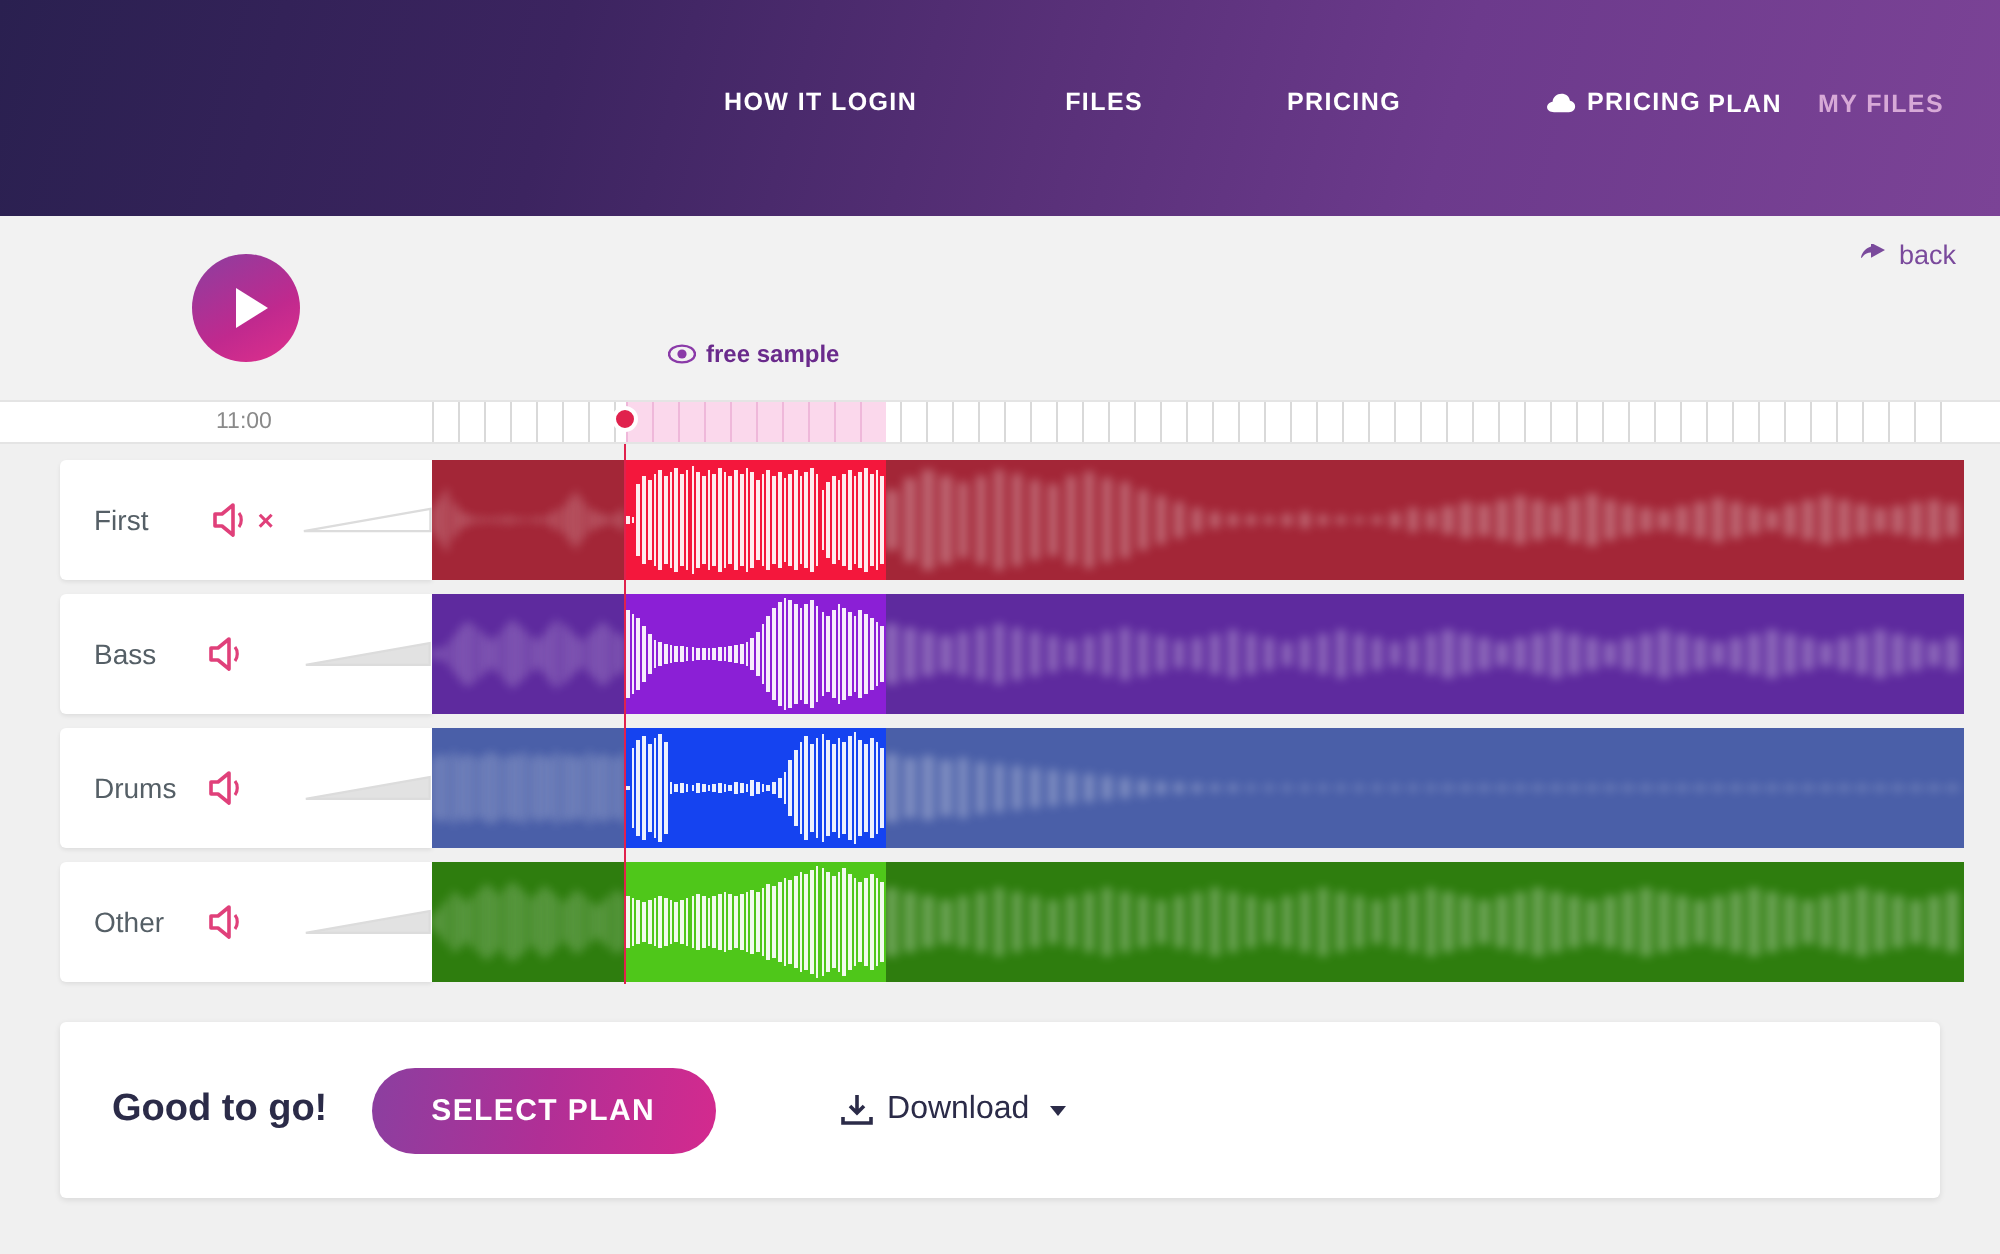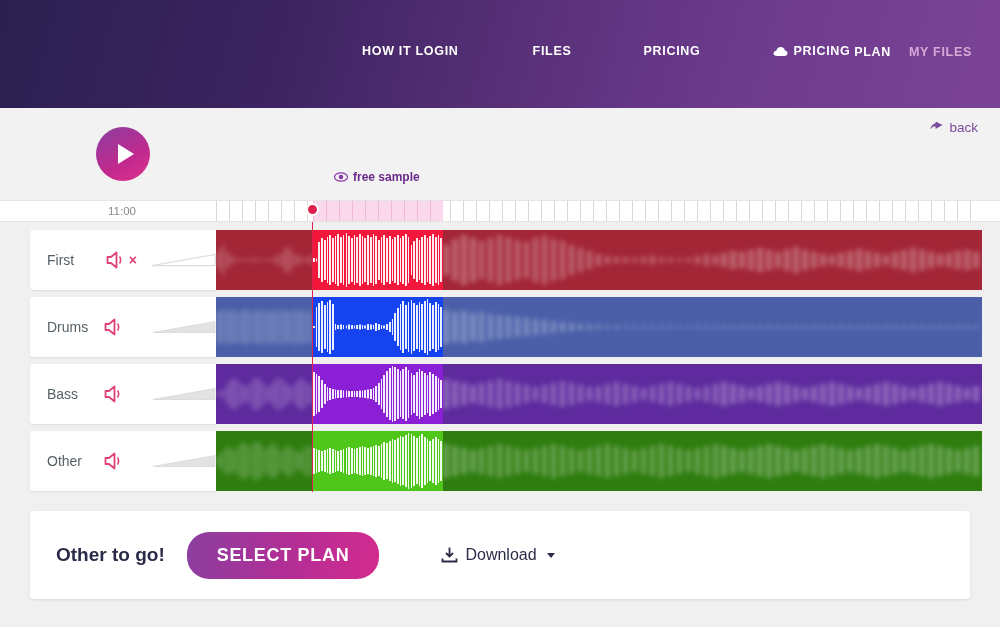--- a/index.html
+++ b/index.html
@@ -169,21 +169,21 @@
     box-shadow: 0 1px 3px rgba(0,0,0,0.10);
     display: flex; align-items: center;
   }
   .good-to-go {
     margin-left: 26px; font-size: 19px; font-weight: bold; color: #2b2b48;
   }
   .select-plan {
     margin-left: 22px;
     padding: 13px 30px; border: none; border-radius: 22px;
     background: linear-gradient(100deg, #8b3fa0 0%, #b02f96 50%, #d42a8e 100%);
-    color: #ffffff; font-size: 18px; font-weight: bold;
+    color: #ffffff; font-size: 15px; font-weight: bold;
     letter-spacing: 0.7px; cursor: pointer;
   }
   .perform {
     margin-left: 16px; font-size: 15.5px; font-weight: bold; color: #2b2b48;
   }
   .download {
     margin-left: 62px; font-size: 16px; color: #2b2b48;
     display: flex; align-items: center; gap: 7px; cursor: pointer;
   }
   .caret {
@@ -413,20 +413,187 @@
             <span class="bar" style="left:119.17px;width:1.68px;height:52px"></span>
             <span class="bar" style="left:121.88px;width:1.68px;height:46px"></span>
             <span class="bar" style="left:124.58px;width:1.68px;height:50px"></span>
             <span class="bar" style="left:127.29px;width:1.68px;height:44px"></span>
           </div>
         </div>
       </div>
     </div>
     <div class="track">
       <div class="track-ctl">
+        <span class="track-label">Bass</span>
+        <span class="spk"><svg width="22" height="20" viewBox="0 0 22 20">
+            <path d="M11.5 2.5L6 7H2.5v6H6l5.5 4.5z" fill="none" stroke="#e0407a" stroke-width="1.8" stroke-linejoin="round"></path>
+            <path d="M14.5 6.5c1.5 1.8 1.5 5.2 0 7" fill="none" stroke="#e0407a" stroke-width="1.6"></path>
+          </svg></span>
+        <span style="width:14px"></span>
+        <svg class="vol" viewBox="0 0 70 22">
+          <path d="M1 17 L69 5 L69 17 Z" fill="#e2e2e2" stroke="#dcdcdc" stroke-width="1.2"></path>
+        </svg>
+      </div>
+      <div class="wave">
+        <div class="wave-dim" style="background:#5e2a9e">
+          <div style="position:absolute;left:0;top:0;width:97px;bottom:0">
+            <div class="bars bars-dim">
+              <span class="bar" style="left:0.00px;width:2.00px;height:6px"></span>
+              <span class="bar" style="left:3.23px;width:2.00px;height:4px"></span>
+              <span class="bar" style="left:6.47px;width:2.00px;height:10px"></span>
+              <span class="bar" style="left:9.70px;width:2.00px;height:18px"></span>
+              <span class="bar" style="left:12.93px;width:2.00px;height:26px"></span>
+              <span class="bar" style="left:16.17px;width:2.00px;height:32px"></span>
+              <span class="bar" style="left:19.40px;width:2.00px;height:30px"></span>
+              <span class="bar" style="left:22.63px;width:2.00px;height:24px"></span>
+              <span class="bar" style="left:25.87px;width:2.00px;height:18px"></span>
+              <span class="bar" style="left:29.10px;width:2.00px;height:14px"></span>
+              <span class="bar" style="left:32.33px;width:2.00px;height:20px"></span>
+              <span class="bar" style="left:35.57px;width:2.00px;height:28px"></span>
+              <span class="bar" style="left:38.80px;width:2.00px;height:34px"></span>
+              <span class="bar" style="left:42.03px;width:2.00px;height:30px"></span>
+              <span class="bar" style="left:45.27px;width:2.00px;height:24px"></span>
+              <span class="bar" style="left:48.50px;width:2.00px;height:18px"></span>
+              <span class="bar" style="left:51.73px;width:2.00px;height:14px"></span>
+              <span class="bar" style="left:54.97px;width:2.00px;height:20px"></span>
+              <span class="bar" style="left:58.20px;width:2.00px;height:28px"></span>
+              <span class="bar" style="left:61.43px;width:2.00px;height:34px"></span>
+              <span class="bar" style="left:64.67px;width:2.00px;height:30px"></span>
+              <span class="bar" style="left:67.90px;width:2.00px;height:24px"></span>
+              <span class="bar" style="left:71.13px;width:2.00px;height:18px"></span>
+              <span class="bar" style="left:74.37px;width:2.00px;height:14px"></span>
+              <span class="bar" style="left:77.60px;width:2.00px;height:20px"></span>
+              <span class="bar" style="left:80.83px;width:2.00px;height:26px"></span>
+              <span class="bar" style="left:84.07px;width:2.00px;height:32px"></span>
+              <span class="bar" style="left:87.30px;width:2.00px;height:28px"></span>
+              <span class="bar" style="left:90.53px;width:2.00px;height:22px"></span>
+              <span class="bar" style="left:93.77px;width:2.00px;height:18px"></span>
+            </div>
+          </div>
+          <div style="position:absolute;left:227px;top:0;right:0;bottom:0">
+            <div class="bars bars-dim">
+              <span class="bar" style="left:0.00px;width:5.57px;height:30px"></span>
+              <span class="bar" style="left:8.98px;width:5.57px;height:26px"></span>
+              <span class="bar" style="left:17.97px;width:5.57px;height:22px"></span>
+              <span class="bar" style="left:26.95px;width:5.57px;height:18px"></span>
+              <span class="bar" style="left:35.93px;width:5.57px;height:22px"></span>
+              <span class="bar" style="left:44.92px;width:5.57px;height:26px"></span>
+              <span class="bar" style="left:53.90px;width:5.57px;height:30px"></span>
+              <span class="bar" style="left:62.88px;width:5.57px;height:26px"></span>
+              <span class="bar" style="left:71.87px;width:5.57px;height:22px"></span>
+              <span class="bar" style="left:80.85px;width:5.57px;height:18px"></span>
+              <span class="bar" style="left:89.83px;width:5.57px;height:14px"></span>
+              <span class="bar" style="left:98.82px;width:5.57px;height:18px"></span>
+              <span class="bar" style="left:107.80px;width:5.57px;height:22px"></span>
+              <span class="bar" style="left:116.78px;width:5.57px;height:26px"></span>
+              <span class="bar" style="left:125.77px;width:5.57px;height:22px"></span>
+              <span class="bar" style="left:134.75px;width:5.57px;height:18px"></span>
+              <span class="bar" style="left:143.73px;width:5.57px;height:14px"></span>
+              <span class="bar" style="left:152.72px;width:5.57px;height:16px"></span>
+              <span class="bar" style="left:161.70px;width:5.57px;height:20px"></span>
+              <span class="bar" style="left:170.68px;width:5.57px;height:24px"></span>
+              <span class="bar" style="left:179.67px;width:5.57px;height:20px"></span>
+              <span class="bar" style="left:188.65px;width:5.57px;height:16px"></span>
+              <span class="bar" style="left:197.63px;width:5.57px;height:12px"></span>
+              <span class="bar" style="left:206.62px;width:5.57px;height:16px"></span>
+              <span class="bar" style="left:215.60px;width:5.57px;height:20px"></span>
+              <span class="bar" style="left:224.58px;width:5.57px;height:24px"></span>
+              <span class="bar" style="left:233.57px;width:5.57px;height:20px"></span>
+              <span class="bar" style="left:242.55px;width:5.57px;height:16px"></span>
+              <span class="bar" style="left:251.53px;width:5.57px;height:12px"></span>
+              <span class="bar" style="left:260.52px;width:5.57px;height:16px"></span>
+              <span class="bar" style="left:269.50px;width:5.57px;height:20px"></span>
+              <span class="bar" style="left:278.48px;width:5.57px;height:24px"></span>
+              <span class="bar" style="left:287.47px;width:5.57px;height:20px"></span>
+              <span class="bar" style="left:296.45px;width:5.57px;height:16px"></span>
+              <span class="bar" style="left:305.43px;width:5.57px;height:12px"></span>
+              <span class="bar" style="left:314.42px;width:5.57px;height:16px"></span>
+              <span class="bar" style="left:323.40px;width:5.57px;height:20px"></span>
+              <span class="bar" style="left:332.38px;width:5.57px;height:24px"></span>
+              <span class="bar" style="left:341.37px;width:5.57px;height:20px"></span>
+              <span class="bar" style="left:350.35px;width:5.57px;height:16px"></span>
+              <span class="bar" style="left:359.33px;width:5.57px;height:12px"></span>
+              <span class="bar" style="left:368.32px;width:5.57px;height:16px"></span>
+              <span class="bar" style="left:377.30px;width:5.57px;height:20px"></span>
+              <span class="bar" style="left:386.28px;width:5.57px;height:24px"></span>
+              <span class="bar" style="left:395.27px;width:5.57px;height:20px"></span>
+              <span class="bar" style="left:404.25px;width:5.57px;height:16px"></span>
+              <span class="bar" style="left:413.23px;width:5.57px;height:12px"></span>
+              <span class="bar" style="left:422.22px;width:5.57px;height:16px"></span>
+              <span class="bar" style="left:431.20px;width:5.57px;height:20px"></span>
+              <span class="bar" style="left:440.18px;width:5.57px;height:24px"></span>
+              <span class="bar" style="left:449.17px;width:5.57px;height:20px"></span>
+              <span class="bar" style="left:458.15px;width:5.57px;height:16px"></span>
+              <span class="bar" style="left:467.13px;width:5.57px;height:12px"></span>
+              <span class="bar" style="left:476.12px;width:5.57px;height:16px"></span>
+              <span class="bar" style="left:485.10px;width:5.57px;height:20px"></span>
+              <span class="bar" style="left:494.08px;width:5.57px;height:24px"></span>
+              <span class="bar" style="left:503.07px;width:5.57px;height:20px"></span>
+              <span class="bar" style="left:512.05px;width:5.57px;height:16px"></span>
+              <span class="bar" style="left:521.03px;width:5.57px;height:12px"></span>
+              <span class="bar" style="left:530.02px;width:5.57px;height:16px"></span>
+            </div>
+          </div>
+        </div>
+        <div class="wave-bright" style="background:#8b1fd6">
+          <div class="bars bars-hot">
+            <span class="bar" style="left:0.00px;width:1.68px;height:44px"></span>
+            <span class="bar" style="left:2.71px;width:1.68px;height:40px"></span>
+            <span class="bar" style="left:5.42px;width:1.68px;height:36px"></span>
+            <span class="bar" style="left:8.13px;width:1.68px;height:28px"></span>
+            <span class="bar" style="left:10.83px;width:1.68px;height:20px"></span>
+            <span class="bar" style="left:13.54px;width:1.68px;height:14px"></span>
+            <span class="bar" style="left:16.25px;width:1.68px;height:12px"></span>
+            <span class="bar" style="left:18.96px;width:1.68px;height:10px"></span>
+            <span class="bar" style="left:21.67px;width:1.68px;height:9px"></span>
+            <span class="bar" style="left:24.38px;width:1.68px;height:8px"></span>
+            <span class="bar" style="left:27.08px;width:1.68px;height:8px"></span>
+            <span class="bar" style="left:29.79px;width:1.68px;height:7px"></span>
+            <span class="bar" style="left:32.50px;width:1.68px;height:7px"></span>
+            <span class="bar" style="left:35.21px;width:1.68px;height:6px"></span>
+            <span class="bar" style="left:37.92px;width:1.68px;height:6px"></span>
+            <span class="bar" style="left:40.63px;width:1.68px;height:6px"></span>
+            <span class="bar" style="left:43.33px;width:1.68px;height:6px"></span>
+            <span class="bar" style="left:46.04px;width:1.68px;height:7px"></span>
+            <span class="bar" style="left:48.75px;width:1.68px;height:7px"></span>
+            <span class="bar" style="left:51.46px;width:1.68px;height:8px"></span>
+            <span class="bar" style="left:54.17px;width:1.68px;height:9px"></span>
+            <span class="bar" style="left:56.88px;width:1.68px;height:10px"></span>
+            <span class="bar" style="left:59.58px;width:1.68px;height:12px"></span>
+            <span class="bar" style="left:62.29px;width:1.68px;height:16px"></span>
+            <span class="bar" style="left:65.00px;width:1.68px;height:22px"></span>
+            <span class="bar" style="left:67.71px;width:1.68px;height:30px"></span>
+            <span class="bar" style="left:70.42px;width:1.68px;height:38px"></span>
+            <span class="bar" style="left:73.13px;width:1.68px;height:46px"></span>
+            <span class="bar" style="left:75.83px;width:1.68px;height:52px"></span>
+            <span class="bar" style="left:78.54px;width:1.68px;height:56px"></span>
+            <span class="bar" style="left:81.25px;width:1.68px;height:54px"></span>
+            <span class="bar" style="left:83.96px;width:1.68px;height:50px"></span>
+            <span class="bar" style="left:86.67px;width:1.68px;height:46px"></span>
+            <span class="bar" style="left:89.38px;width:1.68px;height:50px"></span>
+            <span class="bar" style="left:92.08px;width:1.68px;height:54px"></span>
+            <span class="bar" style="left:94.79px;width:1.68px;height:48px"></span>
+            <span class="bar" style="left:97.50px;width:1.68px;height:42px"></span>
+            <span class="bar" style="left:100.21px;width:1.68px;height:38px"></span>
+            <span class="bar" style="left:102.92px;width:1.68px;height:44px"></span>
+            <span class="bar" style="left:105.63px;width:1.68px;height:50px"></span>
+            <span class="bar" style="left:108.33px;width:1.68px;height:46px"></span>
+            <span class="bar" style="left:111.04px;width:1.68px;height:42px"></span>
+            <span class="bar" style="left:113.75px;width:1.68px;height:38px"></span>
+            <span class="bar" style="left:116.46px;width:1.68px;height:44px"></span>
+            <span class="bar" style="left:119.17px;width:1.68px;height:40px"></span>
+            <span class="bar" style="left:121.88px;width:1.68px;height:36px"></span>
+            <span class="bar" style="left:124.58px;width:1.68px;height:32px"></span>
+            <span class="bar" style="left:127.29px;width:1.68px;height:28px"></span>
+          </div>
+        </div>
+      </div>
+    </div>
+    <div class="track">
+      <div class="track-ctl">
         <span class="track-label">Drums</span>
         <span class="spk"><svg width="22" height="20" viewBox="0 0 22 20">
             <path d="M11.5 2.5L6 7H2.5v6H6l5.5 4.5z" fill="none" stroke="#e0407a" stroke-width="1.8" stroke-linejoin="round"></path>
             <path d="M14.5 6.5c1.5 1.8 1.5 5.2 0 7" fill="none" stroke="#e0407a" stroke-width="1.6"></path>
           </svg></span>
         <span style="width:14px"></span>
         <svg class="vol" viewBox="0 0 70 22">
           <path d="M1 17 L69 5 L69 17 Z" fill="#e2e2e2" stroke="#dcdcdc" stroke-width="1.2"></path>
         </svg>
       </div>
@@ -580,187 +747,20 @@
             <span class="bar" style="left:119.17px;width:1.68px;height:44px"></span>
             <span class="bar" style="left:121.88px;width:1.68px;height:50px"></span>
             <span class="bar" style="left:124.58px;width:1.68px;height:46px"></span>
             <span class="bar" style="left:127.29px;width:1.68px;height:40px"></span>
           </div>
         </div>
       </div>
     </div>
     <div class="track">
       <div class="track-ctl">
-        <span class="track-label">Bass</span>
-        <span class="spk"><svg width="22" height="20" viewBox="0 0 22 20">
-            <path d="M11.5 2.5L6 7H2.5v6H6l5.5 4.5z" fill="none" stroke="#e0407a" stroke-width="1.8" stroke-linejoin="round"></path>
-            <path d="M14.5 6.5c1.5 1.8 1.5 5.2 0 7" fill="none" stroke="#e0407a" stroke-width="1.6"></path>
-          </svg></span>
-        <span style="width:14px"></span>
-        <svg class="vol" viewBox="0 0 70 22">
-          <path d="M1 17 L69 5 L69 17 Z" fill="#e2e2e2" stroke="#dcdcdc" stroke-width="1.2"></path>
-        </svg>
-      </div>
-      <div class="wave">
-        <div class="wave-dim" style="background:#5e2a9e">
-          <div style="position:absolute;left:0;top:0;width:97px;bottom:0">
-            <div class="bars bars-dim">
-              <span class="bar" style="left:0.00px;width:2.00px;height:6px"></span>
-              <span class="bar" style="left:3.23px;width:2.00px;height:4px"></span>
-              <span class="bar" style="left:6.47px;width:2.00px;height:10px"></span>
-              <span class="bar" style="left:9.70px;width:2.00px;height:18px"></span>
-              <span class="bar" style="left:12.93px;width:2.00px;height:26px"></span>
-              <span class="bar" style="left:16.17px;width:2.00px;height:32px"></span>
-              <span class="bar" style="left:19.40px;width:2.00px;height:30px"></span>
-              <span class="bar" style="left:22.63px;width:2.00px;height:24px"></span>
-              <span class="bar" style="left:25.87px;width:2.00px;height:18px"></span>
-              <span class="bar" style="left:29.10px;width:2.00px;height:14px"></span>
-              <span class="bar" style="left:32.33px;width:2.00px;height:20px"></span>
-              <span class="bar" style="left:35.57px;width:2.00px;height:28px"></span>
-              <span class="bar" style="left:38.80px;width:2.00px;height:34px"></span>
-              <span class="bar" style="left:42.03px;width:2.00px;height:30px"></span>
-              <span class="bar" style="left:45.27px;width:2.00px;height:24px"></span>
-              <span class="bar" style="left:48.50px;width:2.00px;height:18px"></span>
-              <span class="bar" style="left:51.73px;width:2.00px;height:14px"></span>
-              <span class="bar" style="left:54.97px;width:2.00px;height:20px"></span>
-              <span class="bar" style="left:58.20px;width:2.00px;height:28px"></span>
-              <span class="bar" style="left:61.43px;width:2.00px;height:34px"></span>
-              <span class="bar" style="left:64.67px;width:2.00px;height:30px"></span>
-              <span class="bar" style="left:67.90px;width:2.00px;height:24px"></span>
-              <span class="bar" style="left:71.13px;width:2.00px;height:18px"></span>
-              <span class="bar" style="left:74.37px;width:2.00px;height:14px"></span>
-              <span class="bar" style="left:77.60px;width:2.00px;height:20px"></span>
-              <span class="bar" style="left:80.83px;width:2.00px;height:26px"></span>
-              <span class="bar" style="left:84.07px;width:2.00px;height:32px"></span>
-              <span class="bar" style="left:87.30px;width:2.00px;height:28px"></span>
-              <span class="bar" style="left:90.53px;width:2.00px;height:22px"></span>
-              <span class="bar" style="left:93.77px;width:2.00px;height:18px"></span>
-            </div>
-          </div>
-          <div style="position:absolute;left:227px;top:0;right:0;bottom:0">
-            <div class="bars bars-dim">
-              <span class="bar" style="left:0.00px;width:5.57px;height:30px"></span>
-              <span class="bar" style="left:8.98px;width:5.57px;height:26px"></span>
-              <span class="bar" style="left:17.97px;width:5.57px;height:22px"></span>
-              <span class="bar" style="left:26.95px;width:5.57px;height:18px"></span>
-              <span class="bar" style="left:35.93px;width:5.57px;height:22px"></span>
-              <span class="bar" style="left:44.92px;width:5.57px;height:26px"></span>
-              <span class="bar" style="left:53.90px;width:5.57px;height:30px"></span>
-              <span class="bar" style="left:62.88px;width:5.57px;height:26px"></span>
-              <span class="bar" style="left:71.87px;width:5.57px;height:22px"></span>
-              <span class="bar" style="left:80.85px;width:5.57px;height:18px"></span>
-              <span class="bar" style="left:89.83px;width:5.57px;height:14px"></span>
-              <span class="bar" style="left:98.82px;width:5.57px;height:18px"></span>
-              <span class="bar" style="left:107.80px;width:5.57px;height:22px"></span>
-              <span class="bar" style="left:116.78px;width:5.57px;height:26px"></span>
-              <span class="bar" style="left:125.77px;width:5.57px;height:22px"></span>
-              <span class="bar" style="left:134.75px;width:5.57px;height:18px"></span>
-              <span class="bar" style="left:143.73px;width:5.57px;height:14px"></span>
-              <span class="bar" style="left:152.72px;width:5.57px;height:16px"></span>
-              <span class="bar" style="left:161.70px;width:5.57px;height:20px"></span>
-              <span class="bar" style="left:170.68px;width:5.57px;height:24px"></span>
-              <span class="bar" style="left:179.67px;width:5.57px;height:20px"></span>
-              <span class="bar" style="left:188.65px;width:5.57px;height:16px"></span>
-              <span class="bar" style="left:197.63px;width:5.57px;height:12px"></span>
-              <span class="bar" style="left:206.62px;width:5.57px;height:16px"></span>
-              <span class="bar" style="left:215.60px;width:5.57px;height:20px"></span>
-              <span class="bar" style="left:224.58px;width:5.57px;height:24px"></span>
-              <span class="bar" style="left:233.57px;width:5.57px;height:20px"></span>
-              <span class="bar" style="left:242.55px;width:5.57px;height:16px"></span>
-              <span class="bar" style="left:251.53px;width:5.57px;height:12px"></span>
-              <span class="bar" style="left:260.52px;width:5.57px;height:16px"></span>
-              <span class="bar" style="left:269.50px;width:5.57px;height:20px"></span>
-              <span class="bar" style="left:278.48px;width:5.57px;height:24px"></span>
-              <span class="bar" style="left:287.47px;width:5.57px;height:20px"></span>
-              <span class="bar" style="left:296.45px;width:5.57px;height:16px"></span>
-              <span class="bar" style="left:305.43px;width:5.57px;height:12px"></span>
-              <span class="bar" style="left:314.42px;width:5.57px;height:16px"></span>
-              <span class="bar" style="left:323.40px;width:5.57px;height:20px"></span>
-              <span class="bar" style="left:332.38px;width:5.57px;height:24px"></span>
-              <span class="bar" style="left:341.37px;width:5.57px;height:20px"></span>
-              <span class="bar" style="left:350.35px;width:5.57px;height:16px"></span>
-              <span class="bar" style="left:359.33px;width:5.57px;height:12px"></span>
-              <span class="bar" style="left:368.32px;width:5.57px;height:16px"></span>
-              <span class="bar" style="left:377.30px;width:5.57px;height:20px"></span>
-              <span class="bar" style="left:386.28px;width:5.57px;height:24px"></span>
-              <span class="bar" style="left:395.27px;width:5.57px;height:20px"></span>
-              <span class="bar" style="left:404.25px;width:5.57px;height:16px"></span>
-              <span class="bar" style="left:413.23px;width:5.57px;height:12px"></span>
-              <span class="bar" style="left:422.22px;width:5.57px;height:16px"></span>
-              <span class="bar" style="left:431.20px;width:5.57px;height:20px"></span>
-              <span class="bar" style="left:440.18px;width:5.57px;height:24px"></span>
-              <span class="bar" style="left:449.17px;width:5.57px;height:20px"></span>
-              <span class="bar" style="left:458.15px;width:5.57px;height:16px"></span>
-              <span class="bar" style="left:467.13px;width:5.57px;height:12px"></span>
-              <span class="bar" style="left:476.12px;width:5.57px;height:16px"></span>
-              <span class="bar" style="left:485.10px;width:5.57px;height:20px"></span>
-              <span class="bar" style="left:494.08px;width:5.57px;height:24px"></span>
-              <span class="bar" style="left:503.07px;width:5.57px;height:20px"></span>
-              <span class="bar" style="left:512.05px;width:5.57px;height:16px"></span>
-              <span class="bar" style="left:521.03px;width:5.57px;height:12px"></span>
-              <span class="bar" style="left:530.02px;width:5.57px;height:16px"></span>
-            </div>
-          </div>
-        </div>
-        <div class="wave-bright" style="background:#8b1fd6">
-          <div class="bars bars-hot">
-            <span class="bar" style="left:0.00px;width:1.68px;height:44px"></span>
-            <span class="bar" style="left:2.71px;width:1.68px;height:40px"></span>
-            <span class="bar" style="left:5.42px;width:1.68px;height:36px"></span>
-            <span class="bar" style="left:8.13px;width:1.68px;height:28px"></span>
-            <span class="bar" style="left:10.83px;width:1.68px;height:20px"></span>
-            <span class="bar" style="left:13.54px;width:1.68px;height:14px"></span>
-            <span class="bar" style="left:16.25px;width:1.68px;height:12px"></span>
-            <span class="bar" style="left:18.96px;width:1.68px;height:10px"></span>
-            <span class="bar" style="left:21.67px;width:1.68px;height:9px"></span>
-            <span class="bar" style="left:24.38px;width:1.68px;height:8px"></span>
-            <span class="bar" style="left:27.08px;width:1.68px;height:8px"></span>
-            <span class="bar" style="left:29.79px;width:1.68px;height:7px"></span>
-            <span class="bar" style="left:32.50px;width:1.68px;height:7px"></span>
-            <span class="bar" style="left:35.21px;width:1.68px;height:6px"></span>
-            <span class="bar" style="left:37.92px;width:1.68px;height:6px"></span>
-            <span class="bar" style="left:40.63px;width:1.68px;height:6px"></span>
-            <span class="bar" style="left:43.33px;width:1.68px;height:6px"></span>
-            <span class="bar" style="left:46.04px;width:1.68px;height:7px"></span>
-            <span class="bar" style="left:48.75px;width:1.68px;height:7px"></span>
-            <span class="bar" style="left:51.46px;width:1.68px;height:8px"></span>
-            <span class="bar" style="left:54.17px;width:1.68px;height:9px"></span>
-            <span class="bar" style="left:56.88px;width:1.68px;height:10px"></span>
-            <span class="bar" style="left:59.58px;width:1.68px;height:12px"></span>
-            <span class="bar" style="left:62.29px;width:1.68px;height:16px"></span>
-            <span class="bar" style="left:65.00px;width:1.68px;height:22px"></span>
-            <span class="bar" style="left:67.71px;width:1.68px;height:30px"></span>
-            <span class="bar" style="left:70.42px;width:1.68px;height:38px"></span>
-            <span class="bar" style="left:73.13px;width:1.68px;height:46px"></span>
-            <span class="bar" style="left:75.83px;width:1.68px;height:52px"></span>
-            <span class="bar" style="left:78.54px;width:1.68px;height:56px"></span>
-            <span class="bar" style="left:81.25px;width:1.68px;height:54px"></span>
-            <span class="bar" style="left:83.96px;width:1.68px;height:50px"></span>
-            <span class="bar" style="left:86.67px;width:1.68px;height:46px"></span>
-            <span class="bar" style="left:89.38px;width:1.68px;height:50px"></span>
-            <span class="bar" style="left:92.08px;width:1.68px;height:54px"></span>
-            <span class="bar" style="left:94.79px;width:1.68px;height:48px"></span>
-            <span class="bar" style="left:97.50px;width:1.68px;height:42px"></span>
-            <span class="bar" style="left:100.21px;width:1.68px;height:38px"></span>
-            <span class="bar" style="left:102.92px;width:1.68px;height:44px"></span>
-            <span class="bar" style="left:105.63px;width:1.68px;height:50px"></span>
-            <span class="bar" style="left:108.33px;width:1.68px;height:46px"></span>
-            <span class="bar" style="left:111.04px;width:1.68px;height:42px"></span>
-            <span class="bar" style="left:113.75px;width:1.68px;height:38px"></span>
-            <span class="bar" style="left:116.46px;width:1.68px;height:44px"></span>
-            <span class="bar" style="left:119.17px;width:1.68px;height:40px"></span>
-            <span class="bar" style="left:121.88px;width:1.68px;height:36px"></span>
-            <span class="bar" style="left:124.58px;width:1.68px;height:32px"></span>
-            <span class="bar" style="left:127.29px;width:1.68px;height:28px"></span>
-          </div>
-        </div>
-      </div>
-    </div>
-    <div class="track">
-      <div class="track-ctl">
         <span class="track-label">Other</span>
         <span class="spk"><svg width="22" height="20" viewBox="0 0 22 20">
             <path d="M11.5 2.5L6 7H2.5v6H6l5.5 4.5z" fill="none" stroke="#e0407a" stroke-width="1.8" stroke-linejoin="round"></path>
             <path d="M14.5 6.5c1.5 1.8 1.5 5.2 0 7" fill="none" stroke="#e0407a" stroke-width="1.6"></path>
           </svg></span>
         <span style="width:14px"></span>
         <svg class="vol" viewBox="0 0 70 22">
           <path d="M1 17 L69 5 L69 17 Z" fill="#e2e2e2" stroke="#dcdcdc" stroke-width="1.2"></path>
         </svg>
       </div>
@@ -916,21 +916,21 @@
             <span class="bar" style="left:124.58px;width:1.68px;height:44px"></span>
             <span class="bar" style="left:127.29px;width:1.68px;height:40px"></span>
           </div>
         </div>
       </div>
     </div>
     <div class="playhead" style="height: 270px; top: 0px;"></div>
   </div>
 
 <div class="footer-card">
-  <span class="good-to-go">Other to go!</span>
+  <span class="good-to-go">Good to go!</span>
   <button class="select-plan">SELECT PLAN</button>
   <div class="download">
     <svg width="17" height="17" viewBox="0 0 17 17">
       <path d="M8.5 0.5v8M5 6l3.5 3.5L12 6" stroke="#2b2b48" stroke-width="1.8" fill="none"></path>
       <path d="M1.5 11.5v3h14v-3" stroke="#2b2b48" stroke-width="1.8" fill="none"></path>
     </svg>
     <span>Download</span>
     <span class="caret"></span>
   </div>
 </div>

